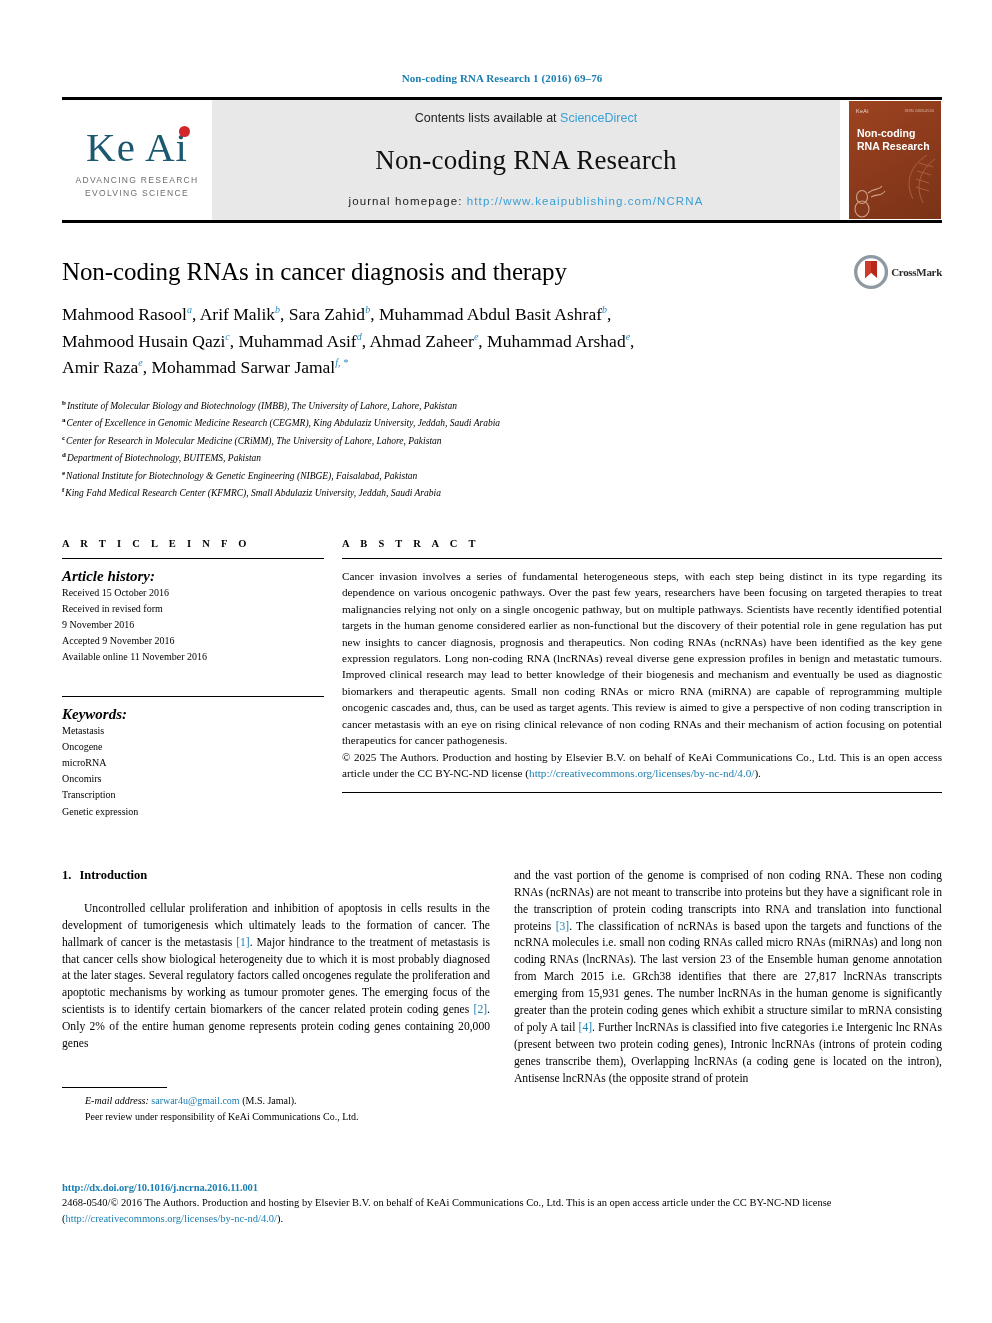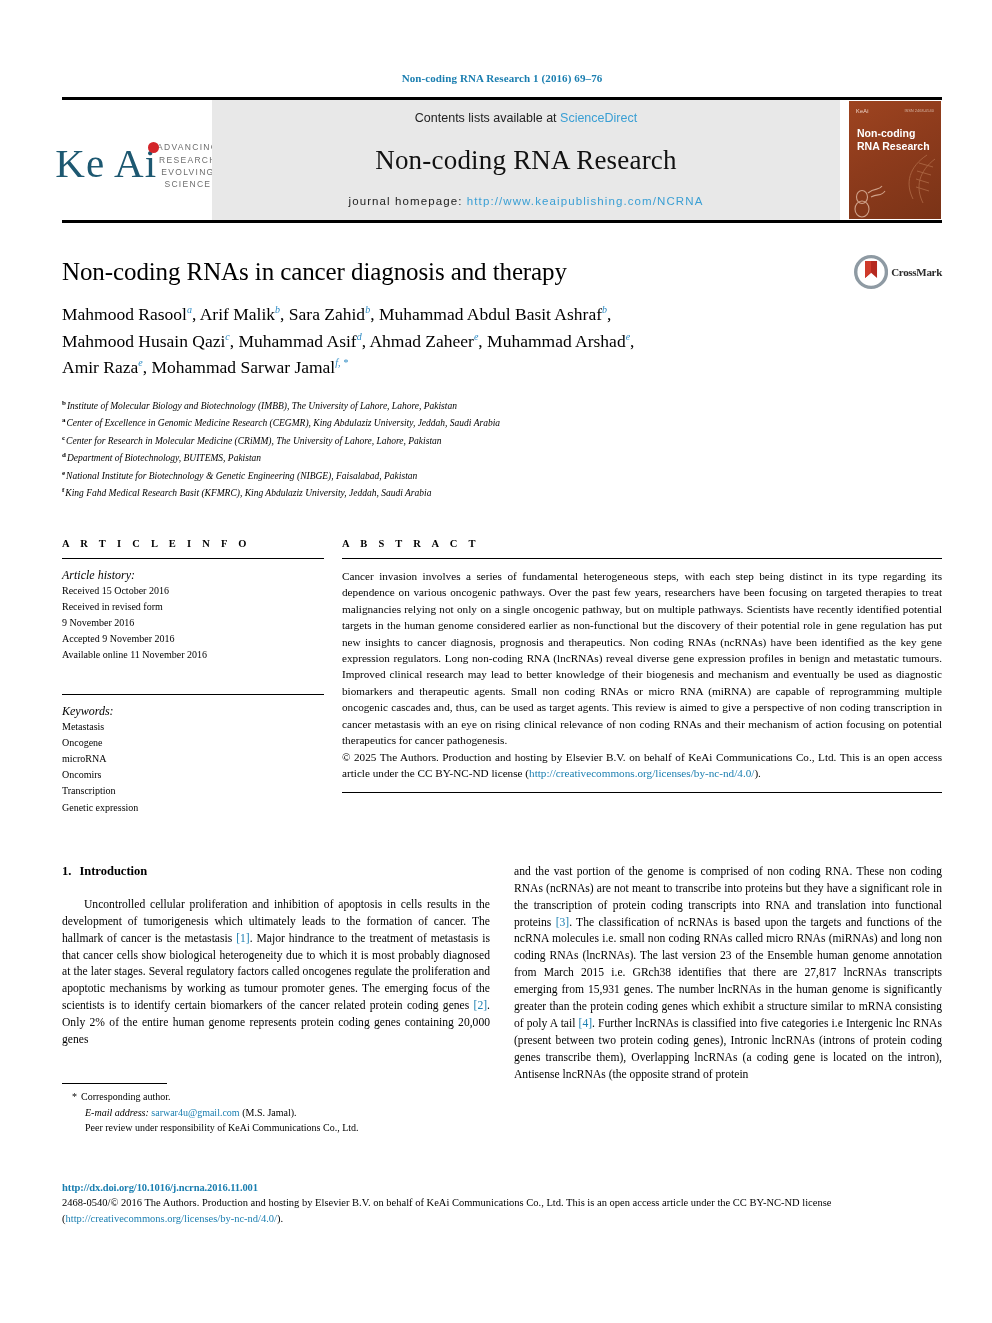--- a/index.html
+++ b/index.html
@@ -45,21 +45,21 @@
   }
   .masthead {
     display: flex;
     align-items: stretch;
     height: 120px;
   }
   .keai-logo {
     width: 150px;
     flex: 0 0 150px;
     display: flex;
-    flex-direction: row;
+    flex-direction: column;
     align-items: center;
     justify-content: center;
     padding-top: 6px;
   }
   .keai-wordmark {
     font-family: "Liberation Serif", serif;
     font-size: 41px;
     color: #1d5871;
     letter-spacing: 1px;
     line-height: 1;
@@ -238,22 +238,22 @@
     letter-spacing: 4.3px;
   }
   .hrule {
     border-top: 1px solid #000;
     margin-top: 9px;
     margin-bottom: 9px;
   }
   .hrule-thin { border-top: 1px solid #000; }
   .info-label {
     font-style: italic;
-    font-weight: normal;
-    font-size: 12px;
+    font-weight: bold;
+    font-size: 15px;
   }
   .info-body {
     font-size: 10px;
     line-height: 1.62;
   }
   .info-group { margin-bottom: 4px; }
   .info-spacer { height: 26px; }
   .abstract-body {
     font-size: 11.2px;
     line-height: 1.47;
@@ -407,21 +407,21 @@
         <span>Amir Raza</span><sup>e</sup>, <span>Mohammad Sarwar Jamal</span><sup>f, *</sup>
       </div>
     </div>
 
     <div class="affiliations">
       <div><sup>b</sup><span>Institute of Molecular Biology and Biotechnology (IMBB), The University of Lahore, Lahore, Pakistan</span></div>
       <div><sup>a</sup><span>Center of Excellence in Genomic Medicine Research (CEGMR), King Abdulaziz University, Jeddah, Saudi Arabia</span></div>
       <div><sup>c</sup><span>Center for Research in Molecular Medicine (CRiMM), The University of Lahore, Lahore, Pakistan</span></div>
       <div><sup>d</sup><span>Department of Biotechnology, BUITEMS, Pakistan</span></div>
       <div><sup>e</sup><span>National Institute for Biotechnology &amp; Genetic Engineering (NIBGE), Faisalabad, Pakistan</span></div>
-      <div><sup>f</sup><span>King Fahd Medical Research Basit (KFMRC), King Abdulaziz University, Jeddah, Saudi Arabia</span></div>
+      <div><sup>f</sup><span>King Fahd Medical Research Center (KFMRC), Small Abdulaziz University, Jeddah, Saudi Arabia</span></div>
     </div>
 
     <div class="panel">
 
       <div class="col-info">
         <div class="section-head">A R T I C L E  I N F O</div>
         <div class="hrule"></div>
         <div class="info-group">
           <div class="info-label">Article history:</div>
           <div class="info-body">
@@ -456,21 +456,20 @@
       </div>
     </div>
 
     <div class="body-cols">
       <div class="bcol">
         <h2 class="sec-title"><span class="num">1.</span><span>Introduction</span></h2>
         <p class="para indent"><span>Uncontrolled cellular proliferation and inhibition of apoptosis in cells results in the development of tumorigenesis which ultimately leads to the formation of cancer. The hallmark of cancer is the metastasis </span><span class="ref">[1]</span><span>. Major hindrance to the treatment of metastasis is that cancer cells show biological heterogeneity due to which it is most probably diagnosed at the later stages. Several regulatory factors called oncogenes regulate the proliferation and apoptotic mechanisms by working as tumour promoter genes. The emerging focus of the scientists is to identify certain biomarkers of the cancer related protein coding genes </span><span class="ref">[2]</span><span>. Only 2% of the entire human genome represents protein coding genes containing 20,000 genes</span></p>
 
         <div class="footnote-sep"></div>
         <div class="footnote">
-          <div><span class="fn-star">*</span><span>Corresponding author.</span></div>
           <div style="padding-left:13px"><em>E-mail address:</em> <a href="#">sarwar4u@gmail.com</a> <span>(M.S. Jamal).</span></div>
           <div style="padding-left:13px">Peer review under responsibility of KeAi Communications Co., Ltd.</div>
         </div>
       </div>
 
       <div class="bcol bcol-right">
         <p class="para"><span>and the vast portion of the genome is comprised of non coding RNA. These non coding RNAs (ncRNAs) are not meant to transcribe into proteins but they have a significant role in the transcription of protein coding transcripts into RNA and translation into functional proteins </span><span class="ref">[3]</span><span>. The classification of ncRNAs is based upon the targets and functions of the ncRNA molecules i.e. small non coding RNAs called micro RNAs (miRNAs) and long non coding RNAs (lncRNAs). The last version 23 of the Ensemble human genome annotation from March 2015 i.e. GRch38 identifies that there are 27,817 lncRNAs transcripts emerging from 15,931 genes. The number lncRNAs in the human genome is significantly greater than the protein coding genes which exhibit a structure similar to mRNA consisting of poly A tail </span><span class="ref">[4]</span><span>. Further lncRNAs is classified into five categories i.e Intergenic lnc RNAs (present between two protein coding genes), Intronic lncRNAs (introns of protein coding genes transcribe them), Overlapping lncRNAs (a coding gene is located on the intron), Antisense lncRNAs (the opposite strand of protein</span></p>
       </div>
     </div>
 

